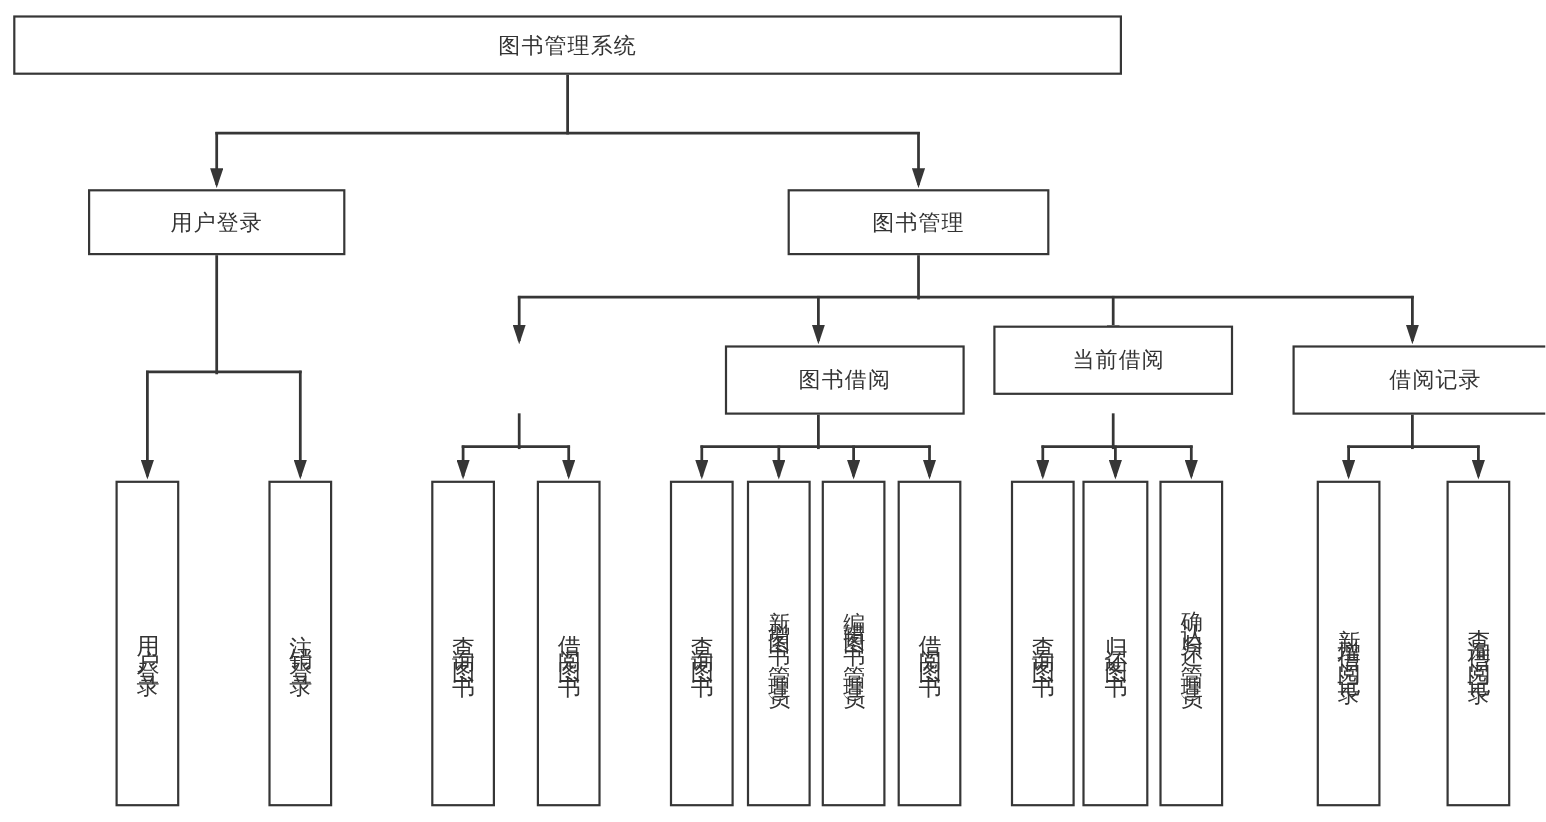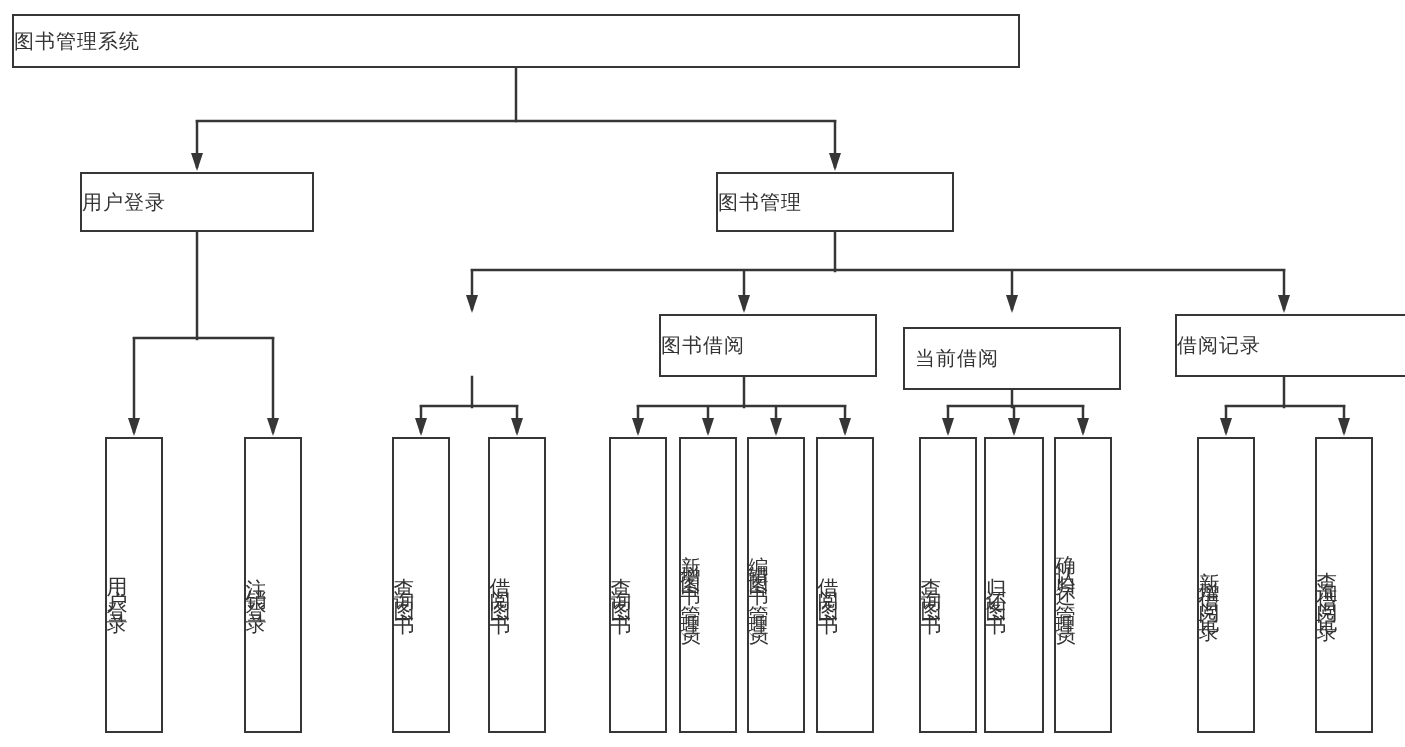--- a/index.html
+++ b/index.html
@@ -17,21 +17,21 @@
   svg.connectors path.bar { stroke-linecap: square; }
   svg.connectors marker path { fill: var(--line, #333333); stroke: none; }
 
   .box {
     position: absolute;
     box-sizing: border-box;
     border: 2.5px solid var(--line, #363636);
     background: #ffffff;
     display: flex;
     align-items: center;
-    justify-content: flex-start;
+    justify-content: center;
   }
   .hnode { font-size: 20px; letter-spacing: 1px; }
   .root  { font-size: 20px; }
   .vnode .vtext {
     writing-mode: vertical-rl;
     text-orientation: mixed;
     letter-spacing: 12px;
     font-size: 21px;
     line-height: 1;
     white-space: nowrap;
@@ -123,21 +123,21 @@
   <div class="box hnode" style="left:80px; top:172px; width:234px; height:60px;">
     <span>用户登录</span>
   </div>
   <div class="box hnode" style="left:716px; top:172px; width:238px; height:60px;">
     <span>图书管理</span>
   </div>
 
   <div class="box hnode" style="left:635px; top:314px; width:218px; height:63px;margin-left:24px;">
     <span>图书借阅</span>
   </div>
-  <div class="box hnode" style="left:903px; top:327px; width:218px; height:63px;padding-left:10px;">
+  <div class="box hnode" style="left:903px; top:296px; width:218px; height:63px;padding-left:10px;">
     <span>当前借阅</span>
   </div>
   <div class="box hnode" style="left:1175px; top:314px; width:260px; height:63px;">
     <span>借阅记录</span>
   </div>
 
   <div class="box vnode" style="left:105px; top:437px; width:58px; height:296px;">
     <span class="vtext">用户登录</span>
   </div>
   <div class="box vnode" style="left:244px; top:437px; width:58px; height:296px;">

